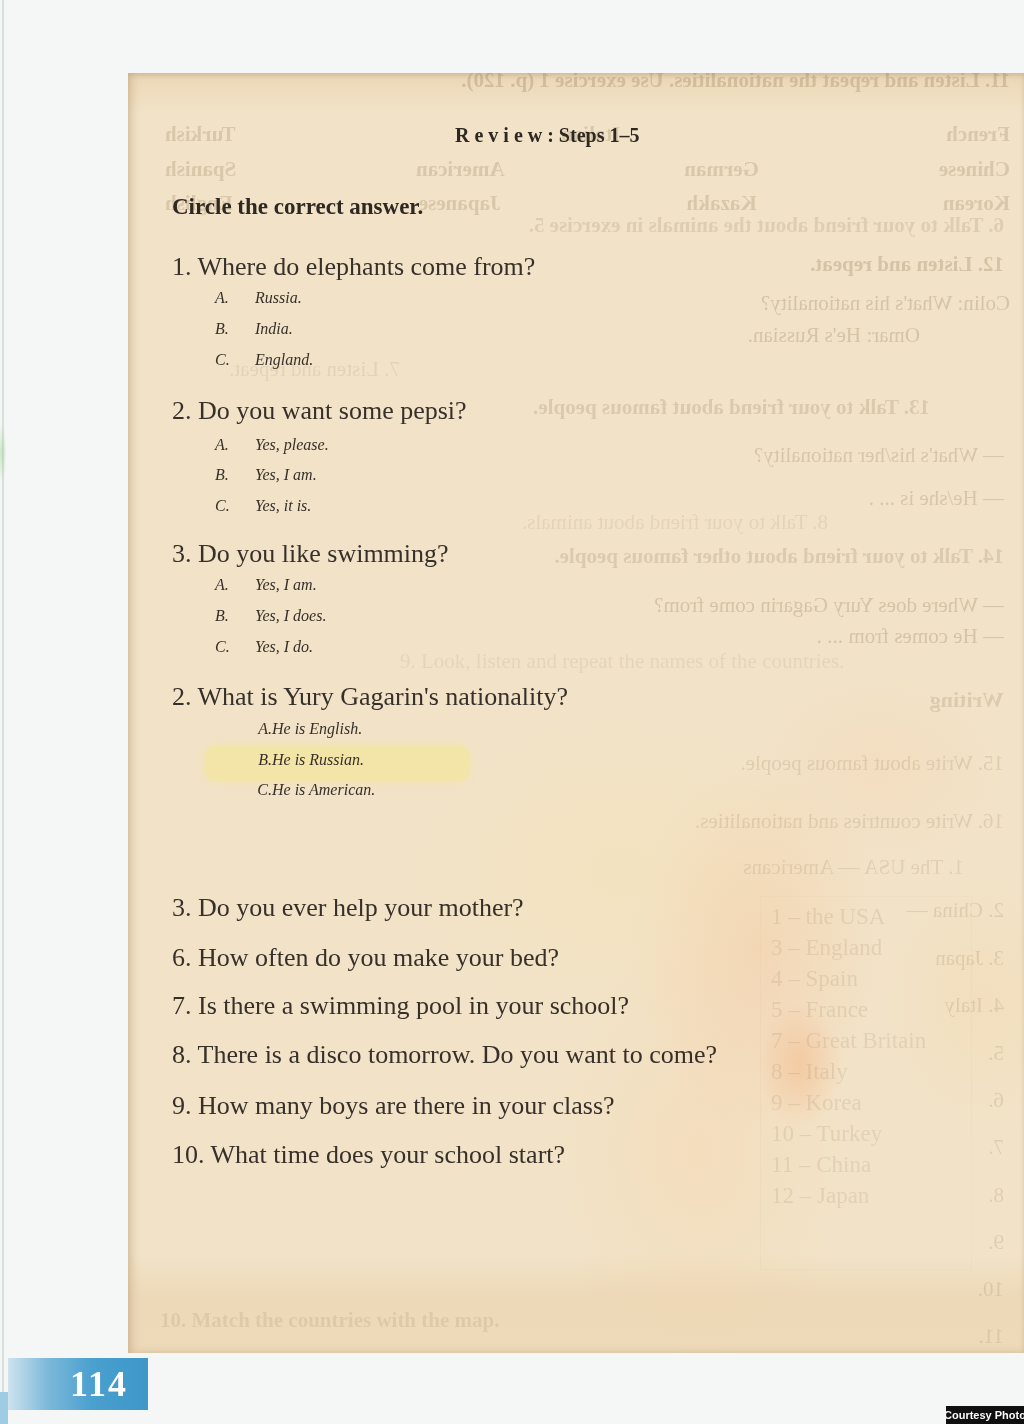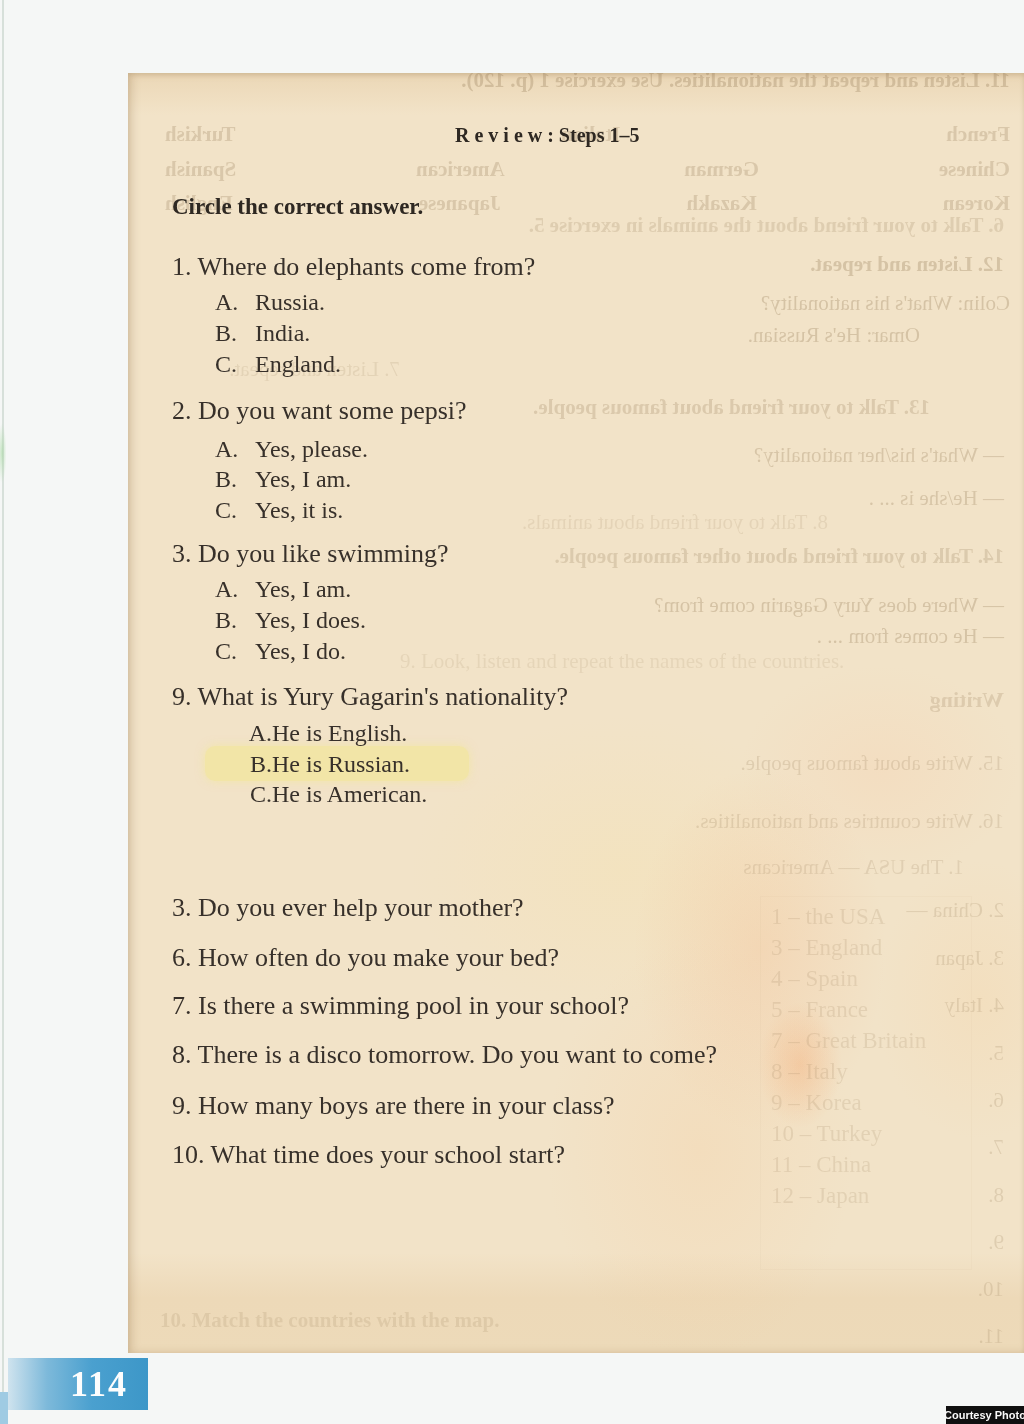--- a/index.html
+++ b/index.html
@@ -25,21 +25,21 @@
   .mir{transform:scaleX(-1);}
   .bb{font-weight:bold;}
   .natrow{display:flex;justify-content:space-between;}
   .cbox{position:absolute;left:760px;top:896px;width:212px;height:374px;
         border:1px solid rgba(185,155,115,.30);color:rgb(150,124,88);opacity:.17;
         font-size:23px;line-height:31px;padding:4px 10px;box-sizing:border-box;}
   
   .ttl{position:absolute;font-weight:bold;font-size:20px;color:#2e2822;white-space:nowrap;}
   .h2{position:absolute;font-weight:bold;font-size:23px;color:#2e2822;white-space:nowrap;}
   .q{position:absolute;left:172px;font-size:26px;color:#37302a;white-space:nowrap;}
-  .optrow{position:absolute;left:215px;font-size:24px;color:#37302a;white-space:nowrap;}
+  .optrow{position:absolute;left:215px;font-size:16px;color:#37302a;white-space:nowrap;font-style:italic;}
   .optrow .letter{display:inline-block;width:40px;}
   .optrow.wide{left:228px;text-align:right;}
   .optrow.wide .letter{width:44px;}
   .hl{position:absolute;left:205px;top:746px;width:264px;height:35px;border-radius:10px;
       background:rgba(243,232,140,.55);box-shadow:0 0 10px rgba(243,232,140,.55);}
   
   .smudge{position:absolute;left:0;top:418px;width:8px;height:70px;
       background:radial-gradient(6px 40px at 2px 35px, rgba(165,215,160,.6), transparent 75%);}
   .numbox{position:absolute;left:8px;top:1358px;width:140px;height:52px;
       background:linear-gradient(90deg,#cfe3ee 0%,#7db9da 28%,#4aa0cf 60%,#3d97c8 100%);
@@ -133,21 +133,21 @@
       <div class="q" style="top:396px">2. Do you want some pepsi?</div>
       <div class="optrow" style="top:436px"><span class="letter">A.</span><span>Yes, please.</span></div>
       <div class="optrow" style="top:466px"><span class="letter">B.</span><span>Yes, I am.</span></div>
       <div class="optrow" style="top:497px"><span class="letter">C.</span><span>Yes, it is.</span></div>
 
       <div class="q" style="top:539px">3. Do you like swimming?</div>
       <div class="optrow" style="top:576px"><span class="letter">A.</span><span>Yes, I am.</span></div>
       <div class="optrow" style="top:607px"><span class="letter">B.</span><span>Yes, I does.</span></div>
       <div class="optrow" style="top:638px"><span class="letter">C.</span><span>Yes, I do.</span></div>
 
-      <div class="q" style="top:682px">9. What is Yury Gagarin's nationality?</div>
+      <div class="q" style="top:682px">2. What is Yury Gagarin's nationality?</div>
       <div class="optrow wide" style="top:720px"><span class="letter">A.</span><span>He is English.</span></div>
       <div class="optrow wide" style="top:751px"><span class="letter">B.</span><span>He is Russian.</span></div>
       <div class="optrow wide" style="top:781px"><span class="letter">C.</span><span>He is American.</span></div>
 
 
       <div class="q" style="top:893px">3. Do you ever help your mother?</div>
       <div class="q" style="top:943px">6. How often do you make your bed?</div>
       <div class="q" style="top:991px">7. Is there a swimming pool in your school?</div>
       <div class="q" style="top:1040px">8. There is a disco tomorrow. Do you want to come?</div>
       <div class="q" style="top:1091px">9. How many boys are there in your class?</div>

